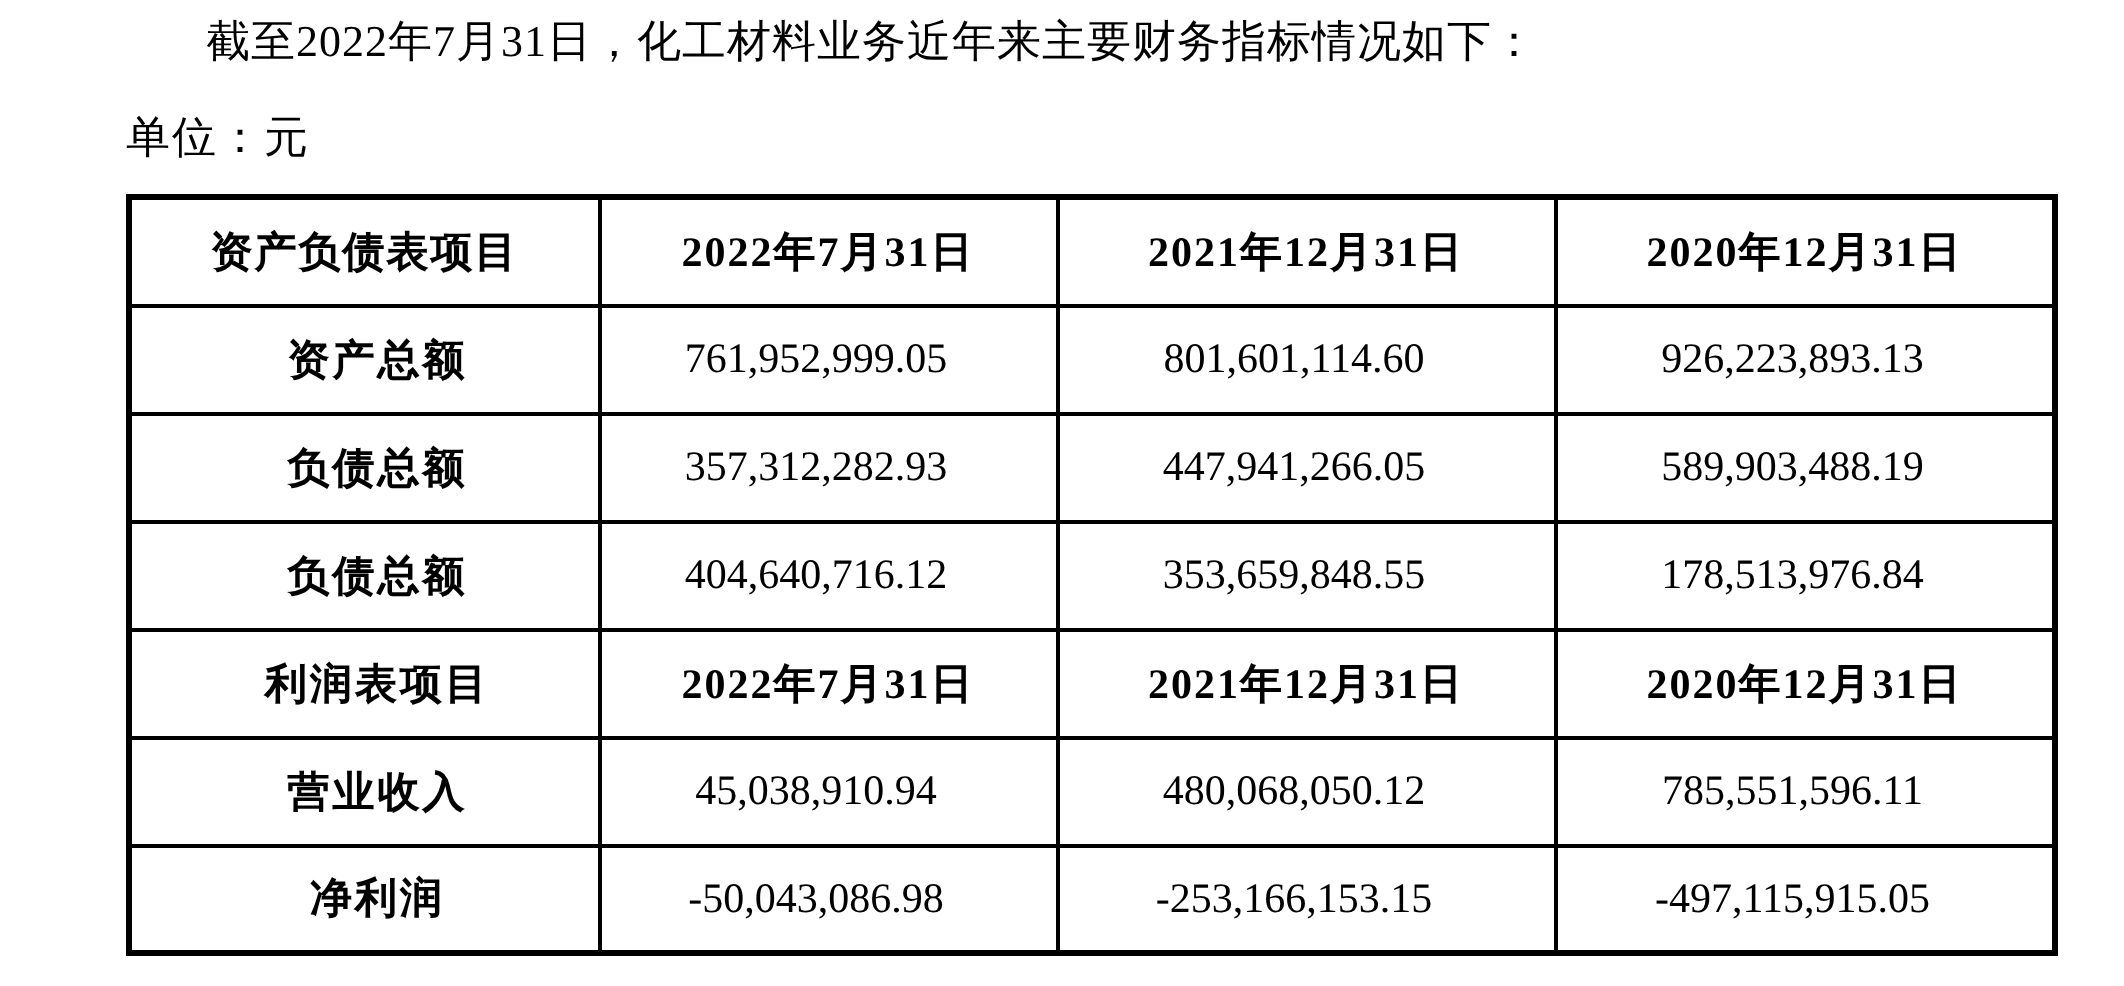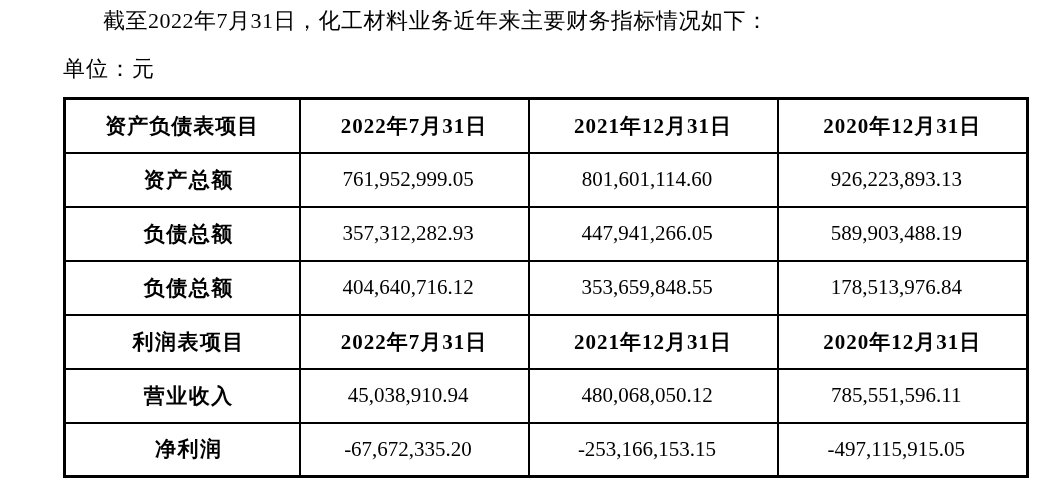--- a/index.html
+++ b/index.html
@@ -112,20 +112,20 @@
         <td class="hdr-center">2020年12月31日</td>
       </tr>
       <tr>
         <td class="lbl">营业收入</td>
         <td class="num">45,038,910.94</td>
         <td class="num">480,068,050.12</td>
         <td class="num">785,551,596.11</td>
       </tr>
       <tr>
         <td class="lbl">净利润</td>
-        <td class="num">-67,672,335.20</td>
+        <td class="num">-50,043,086.98</td>
         <td class="num">-253,166,153.15</td>
         <td class="num">-497,115,915.05</td>
       </tr>
     </tbody>
   </table>
 
 </div>
 
 </body></html>

